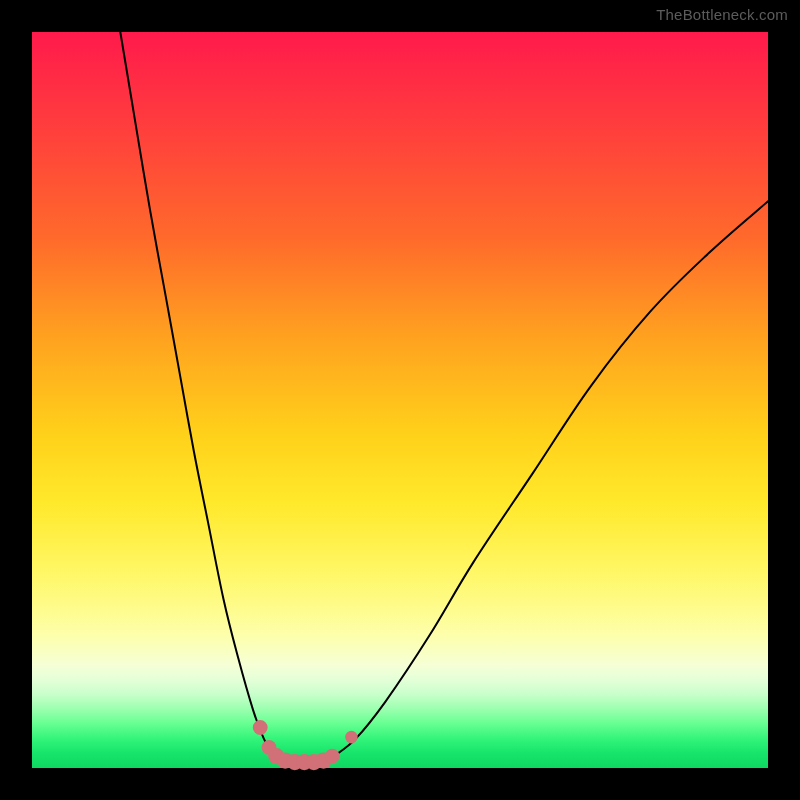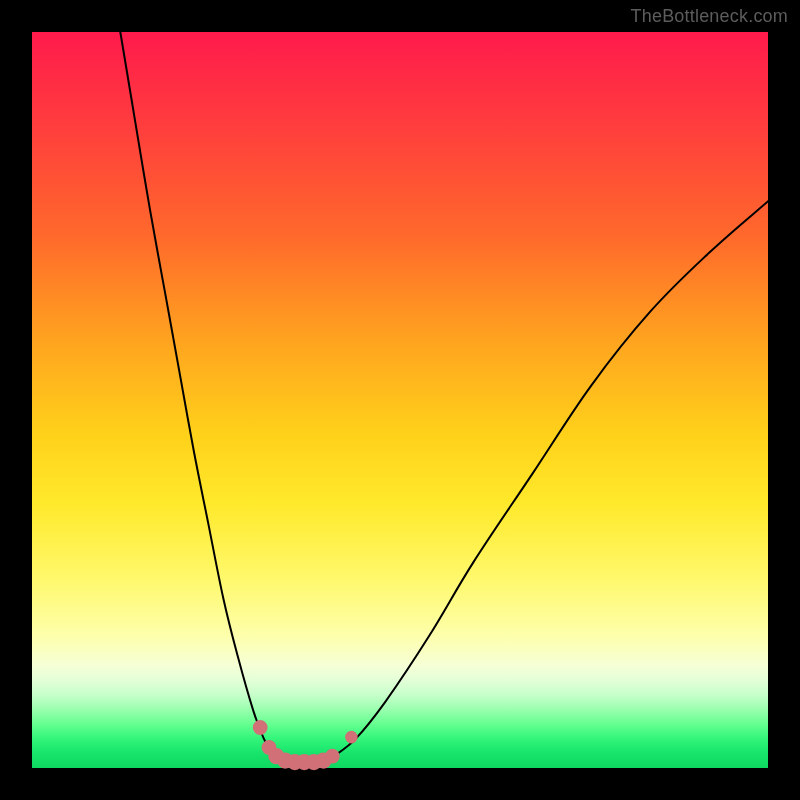--- a/index.html
+++ b/index.html
@@ -45,21 +45,21 @@
         #33f57a 96%,
         #17e46b 98%,
         #0ed860 100%
       );
   }
   .watermark {
     position: absolute;
     top: 6px;
     right: 12px;
     color: #5c5c5c;
-    font-size: 18px;
+    font-size: 15px;
     font-weight: 500;
     letter-spacing: 0.2px;
     user-select: none;
   }
   svg.curves {
     position: absolute;
     top: 0;
     left: 0;
     width: 736px;
     height: 736px;

